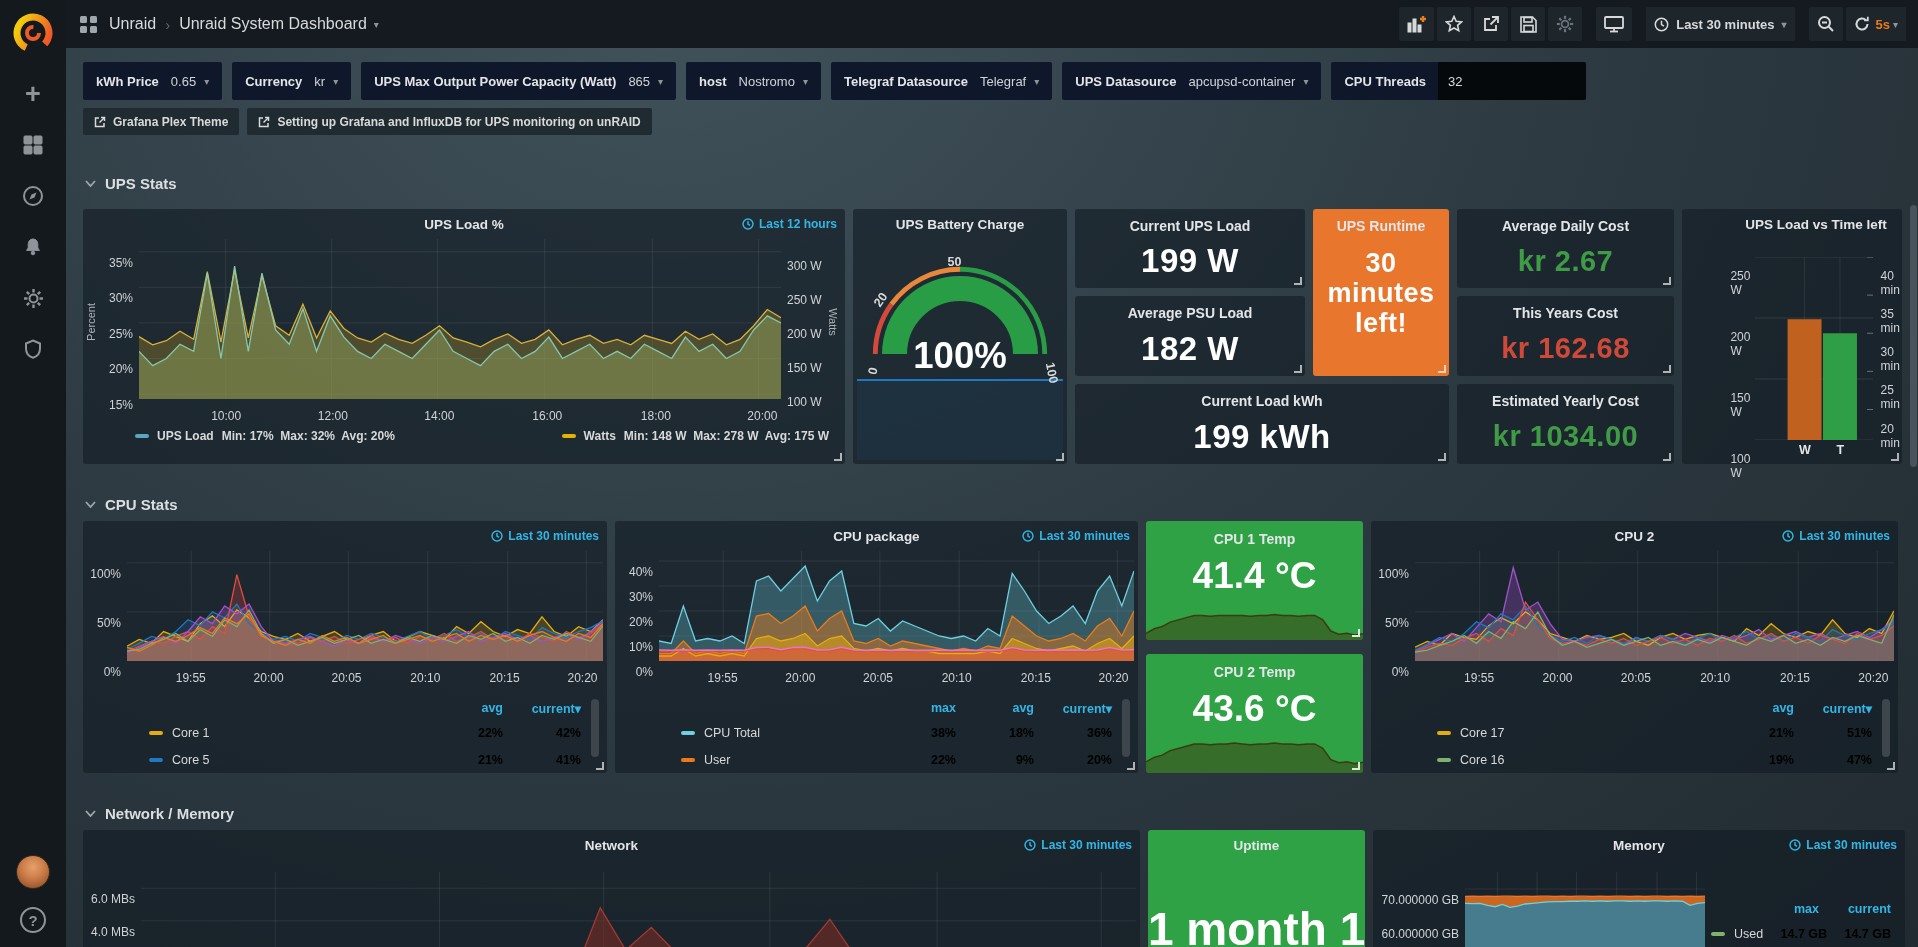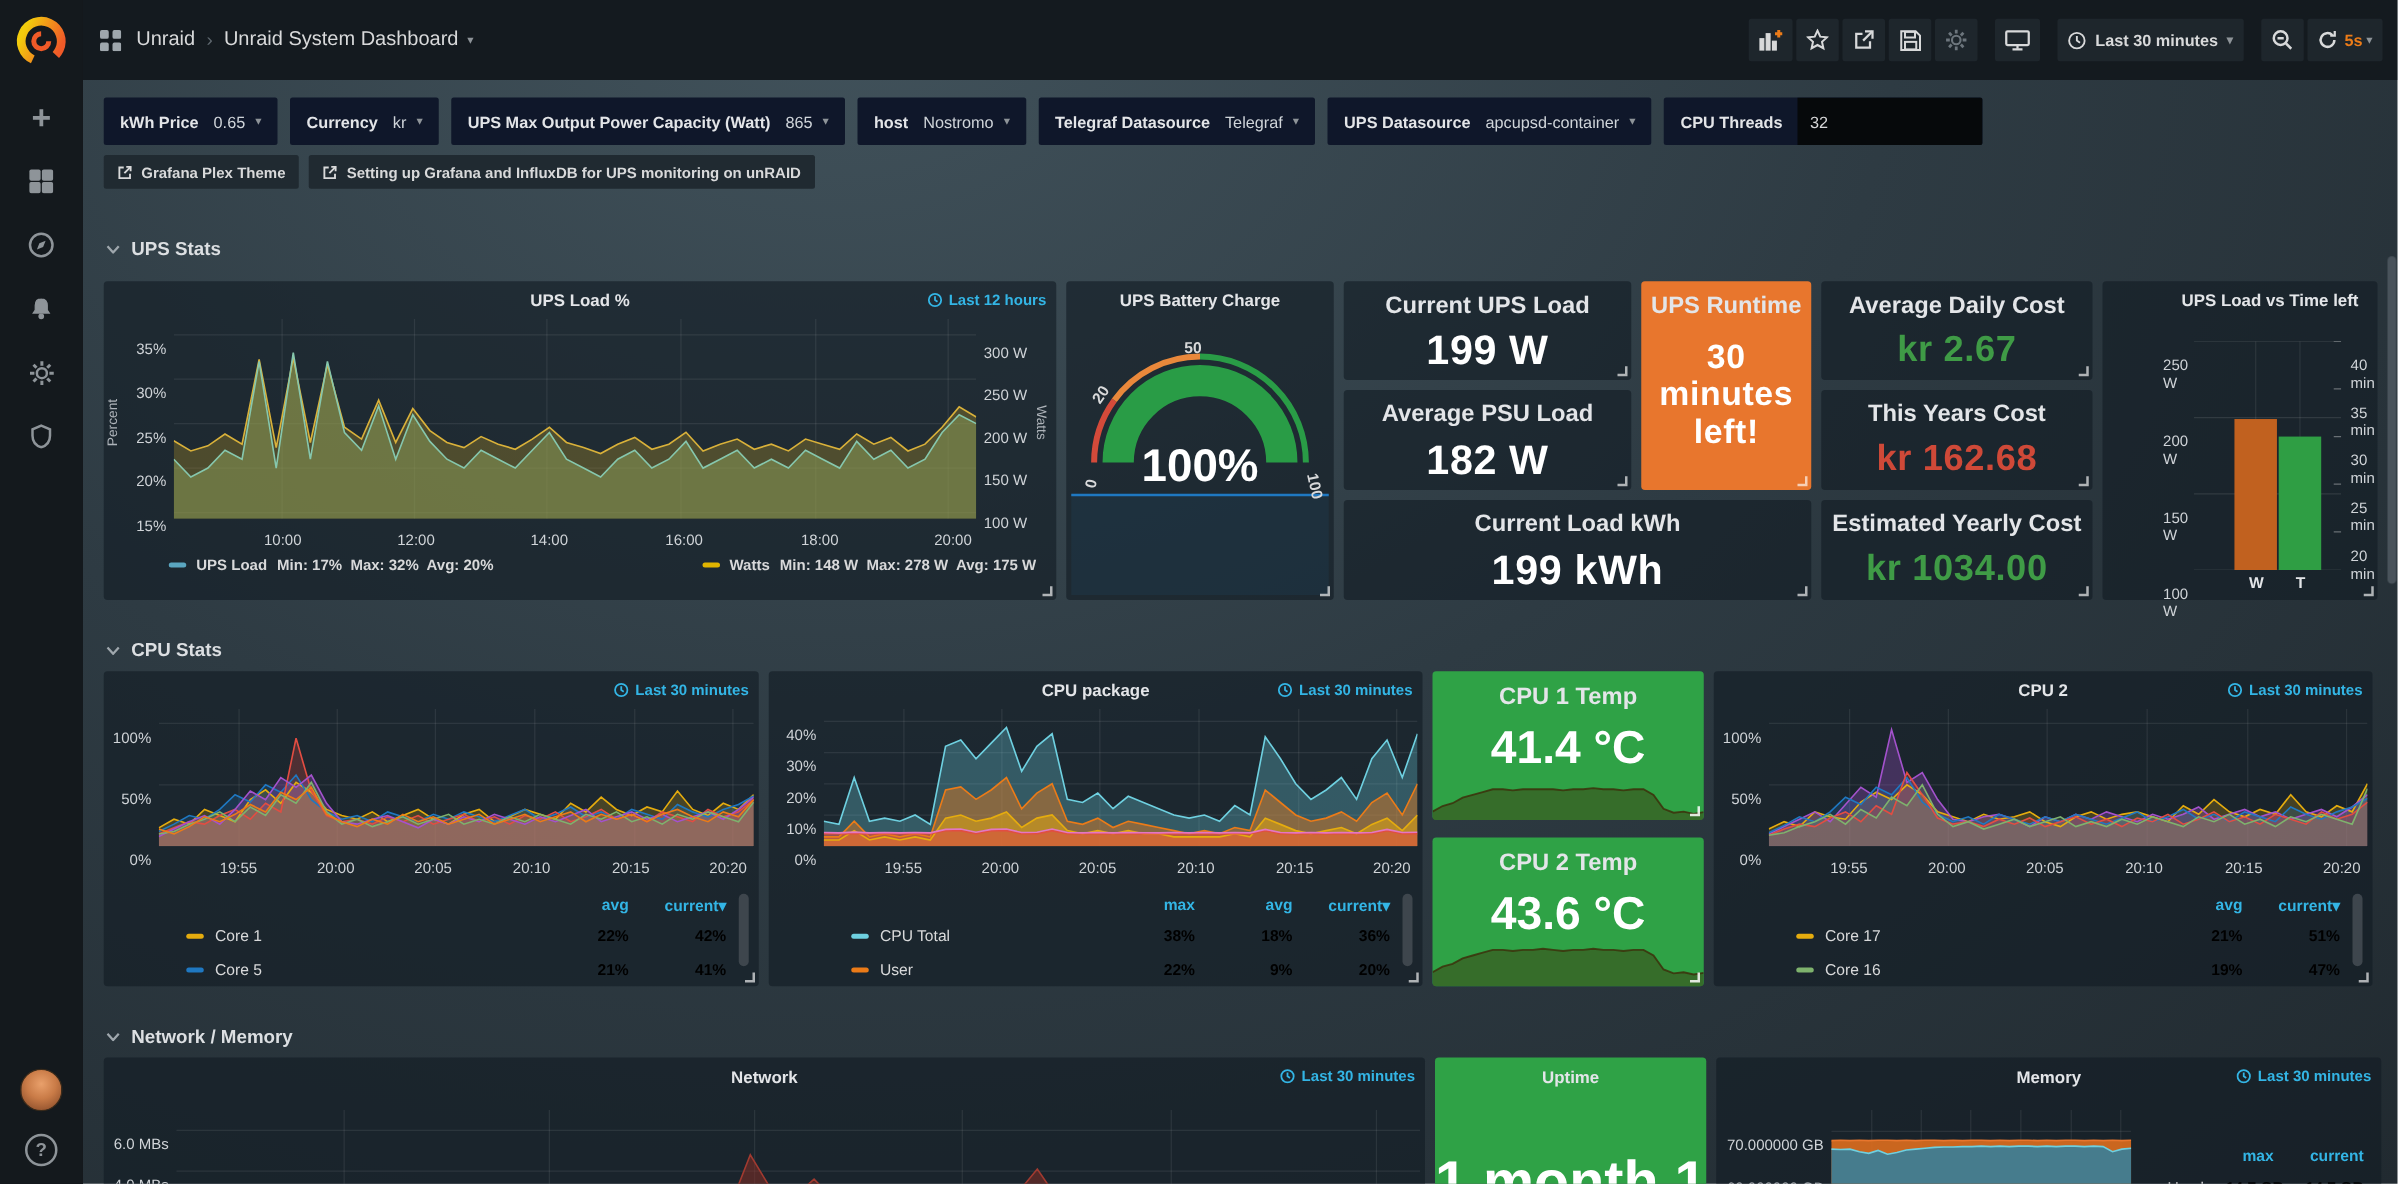--- a/index.html
+++ b/index.html
@@ -20,21 +20,21 @@
   .side-btn svg { stroke:#8e9499; }
   .side-bottom { margin-top:auto; margin-bottom:14px; display:flex; flex-direction:column; gap:18px; align-items:center; }
   .avatar { width:34px; height:34px; border-radius:50%;
     background: radial-gradient(circle at 50% 35%, #e9a06b 0%, #c97b47 45%, #7e4425 100%); border:1px solid #3a2a1a; cursor:pointer; }
   .help-btn { width:26px; height:26px; border-radius:50%; border:2px solid #8e9499; color:#8e9499;
     font-size:15px; font-weight:bold; display:flex; align-items:center; justify-content:center; cursor:pointer; }
 
   
   .main { margin-left:66px; }
 
-  .navbar { height:64px; background:#141a1f; display:flex; align-items:center; padding:0 12px 0 14px; }
+  .navbar { height:48px; background:#141a1f; display:flex; align-items:center; padding:0 12px 0 14px; }
   .crumb-grid { margin-right:12px; cursor:pointer; }
   .crumb { display:flex; align-items:center; gap:9px; font-size:16px; color:#d8d9da; }
   .crumb-app { cursor:pointer; }
   .crumb-sep { color:#5e676e; font-size:15px; }
   .crumb-dash { cursor:pointer; display:flex; align-items:center; gap:7px; }
   .caret { color:#8e9499; font-size:10px; }
   .nav-right { margin-left:auto; display:flex; align-items:center; gap:3px; }
   .nav-btn { height:34px; min-width:34px; background:#1e262c; border-radius:2px; display:flex;
     align-items:center; justify-content:center; cursor:pointer; padding:0 8px; color:#d8d9da; }
   .nav-btn svg { stroke:#d8d9da; }
@@ -100,21 +100,21 @@
   .lt-val { width:78px; text-align:right; font-weight:bold; color:#000000; }
   .lt-head { height:22px; }
   .lt-head .lt-val { color:#33b5e5; }
   .lt-scroll { position:absolute; right:8px; top:14px; width:8px; height:58px; background:#3e464d; border-radius:4px; cursor:pointer; }
 
   
   .stats-grid { width:599px; display:grid; grid-template-columns:230px 136px 217px;
     grid-template-rows:79px 80px 80px; gap:8px; }
   .stat { background:rgba(17,27,36,0.62); border-radius:3px; position:relative;
     display:flex; flex-direction:column; align-items:center; }
-  .stat-title { font-size:19px; font-weight:bold; color:#e3e5e8; margin-top:9px; cursor:pointer; text-align:center; }
+  .stat-title { font-size:14px; font-weight:bold; color:#e3e5e8; margin-top:9px; cursor:pointer; text-align:center; }
   .stat-value { flex:1; display:flex; align-items:center; justify-content:center; font-size:33px;
     font-weight:bold; color:#fff; letter-spacing:0.5px; }
   .stat-value.money { font-size:29px; }
   .stat.orange { background:#e8762d; grid-column:2; grid-row:1 / span 2; }
   .stat.orange .stat-value { font-size:27px; line-height:1.12; text-align:center; padding:0 10px; align-items:flex-start; margin-top:14px; }
   .green-txt { color:#3f9b46; }
   .red-txt { color:#cf4938; }
   .c1r1{grid-column:1;grid-row:1} .c1r2{grid-column:1;grid-row:2}
   .c12r3{grid-column:1 / span 2;grid-row:3} .c3r1{grid-column:3;grid-row:1}
   .c3r2{grid-column:3;grid-row:2} .c3r3{grid-column:3;grid-row:3}

